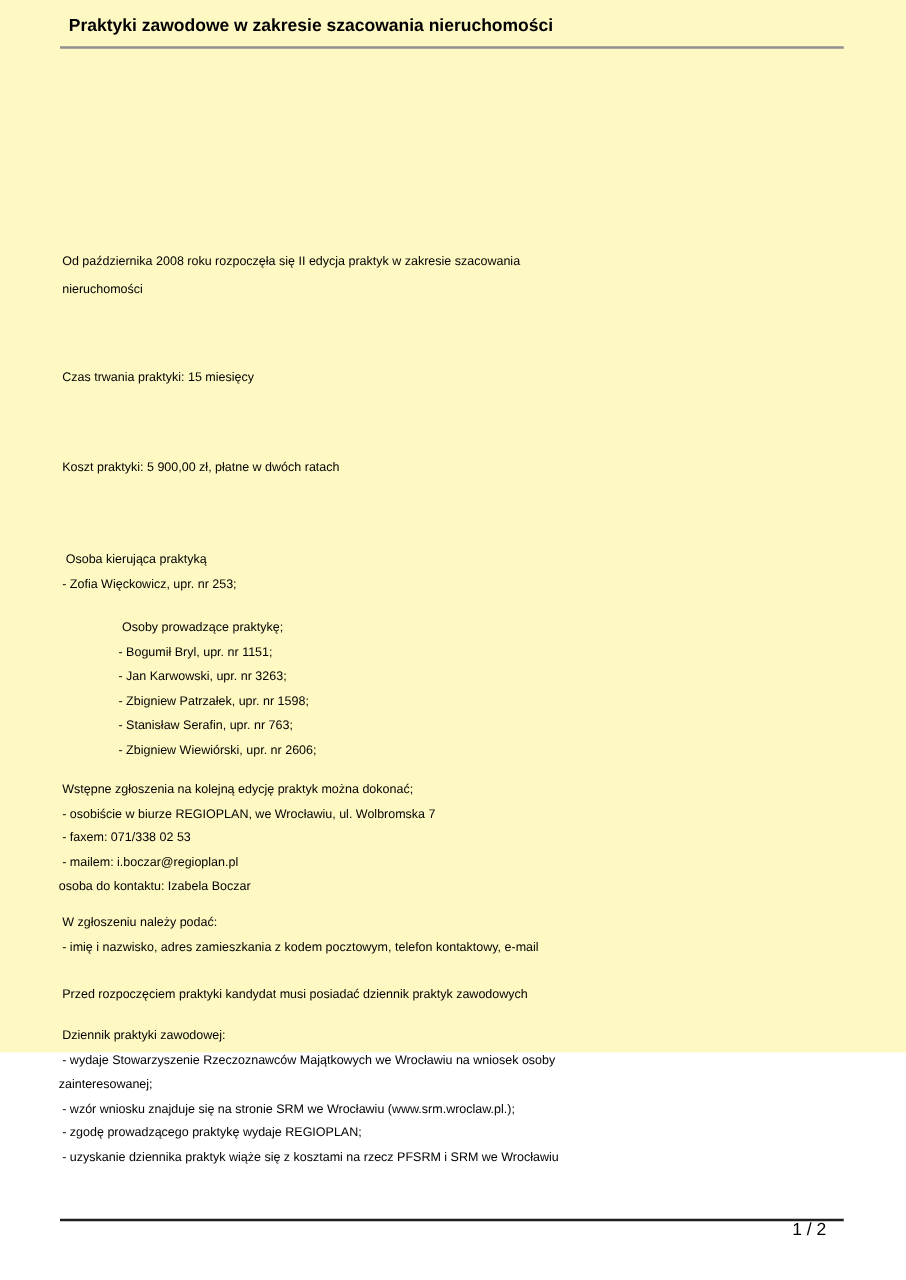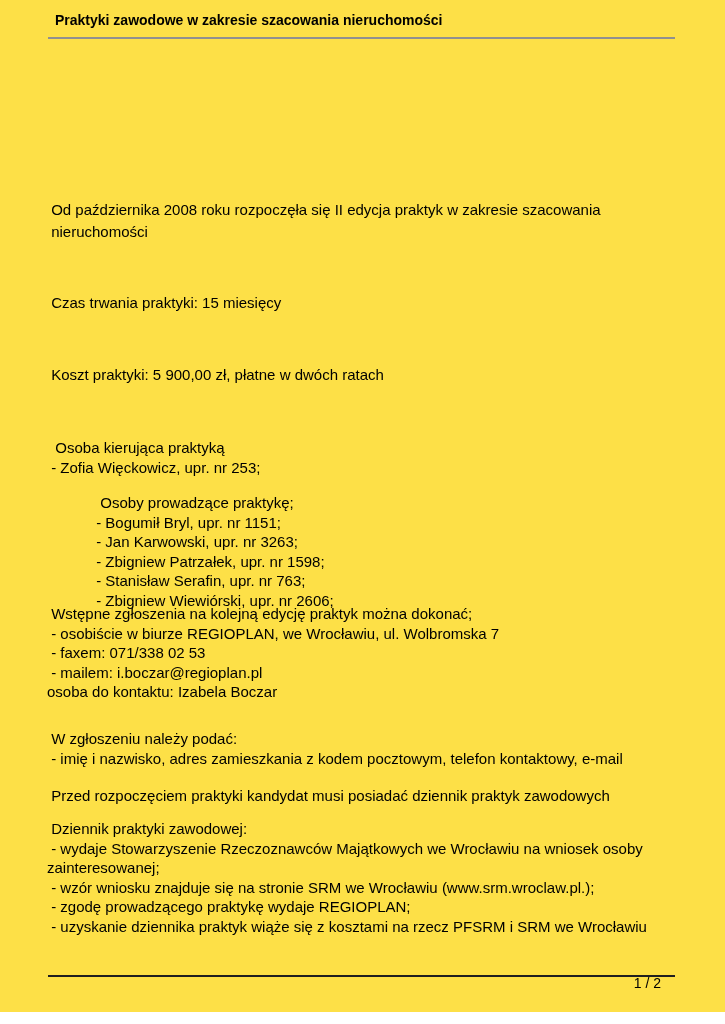--- a/index.html
+++ b/index.html
@@ -4,43 +4,43 @@
 <style>
   html, body { margin: 0; padding: 0; }
   body {
     width: 725px; height: 1024px;
     background: #ffffff;
     font-family: "Liberation Sans", sans-serif;
     color: #000000;
     position: relative;
     overflow: hidden;
   }
-  .page { position: absolute; inset: 0; width: 725px; height: 1012px; background: #fde047; }
+  .page { position: absolute; inset: 0; width: 725px; height: 842px; background: #fef9c3; }
 
   .doc-title {
     position: absolute; left: 55px; top: 12px;
     font-size: 14px; font-weight: bold; line-height: 17px;
     white-space: pre;
   }
   .header-rule {
     position: absolute; left: 48px; top: 37px;
     width: 627px; height: 2px; background: #909090;
   }
 
   .para {
     position: absolute; left: 47px; right: 20px;
-    font-size: 15px; line-height: 20px;
+    font-size: 10px; line-height: 20px;
     white-space: pre-wrap;
   }
   .p-intro        { top: 199px; line-height: 22px; }
   .p-duration     { top: 293px; }
   .p-cost         { top: 365px; }
   .p-supervisor   { top: 438px; }
   .p-instructors  { top: 493px; line-height: 19.5px; margin-left: 45px; }
-  .p-registration { top: 604px; line-height: 19.5px; }
+  .p-registration { top: 622px; line-height: 19.5px; }
   .p-application  { top: 729px; }
   .p-requirement  { top: 786px; }
   .p-journal      { top: 819px; line-height: 19.5px; }
 
   .footer-rule {
     position: absolute; left: 48px; top: 975px;
     width: 627px; height: 2px; background: #1f1f1f;
   }
   .page-indicator {
     position: absolute; left: 48px; top: 977px;

